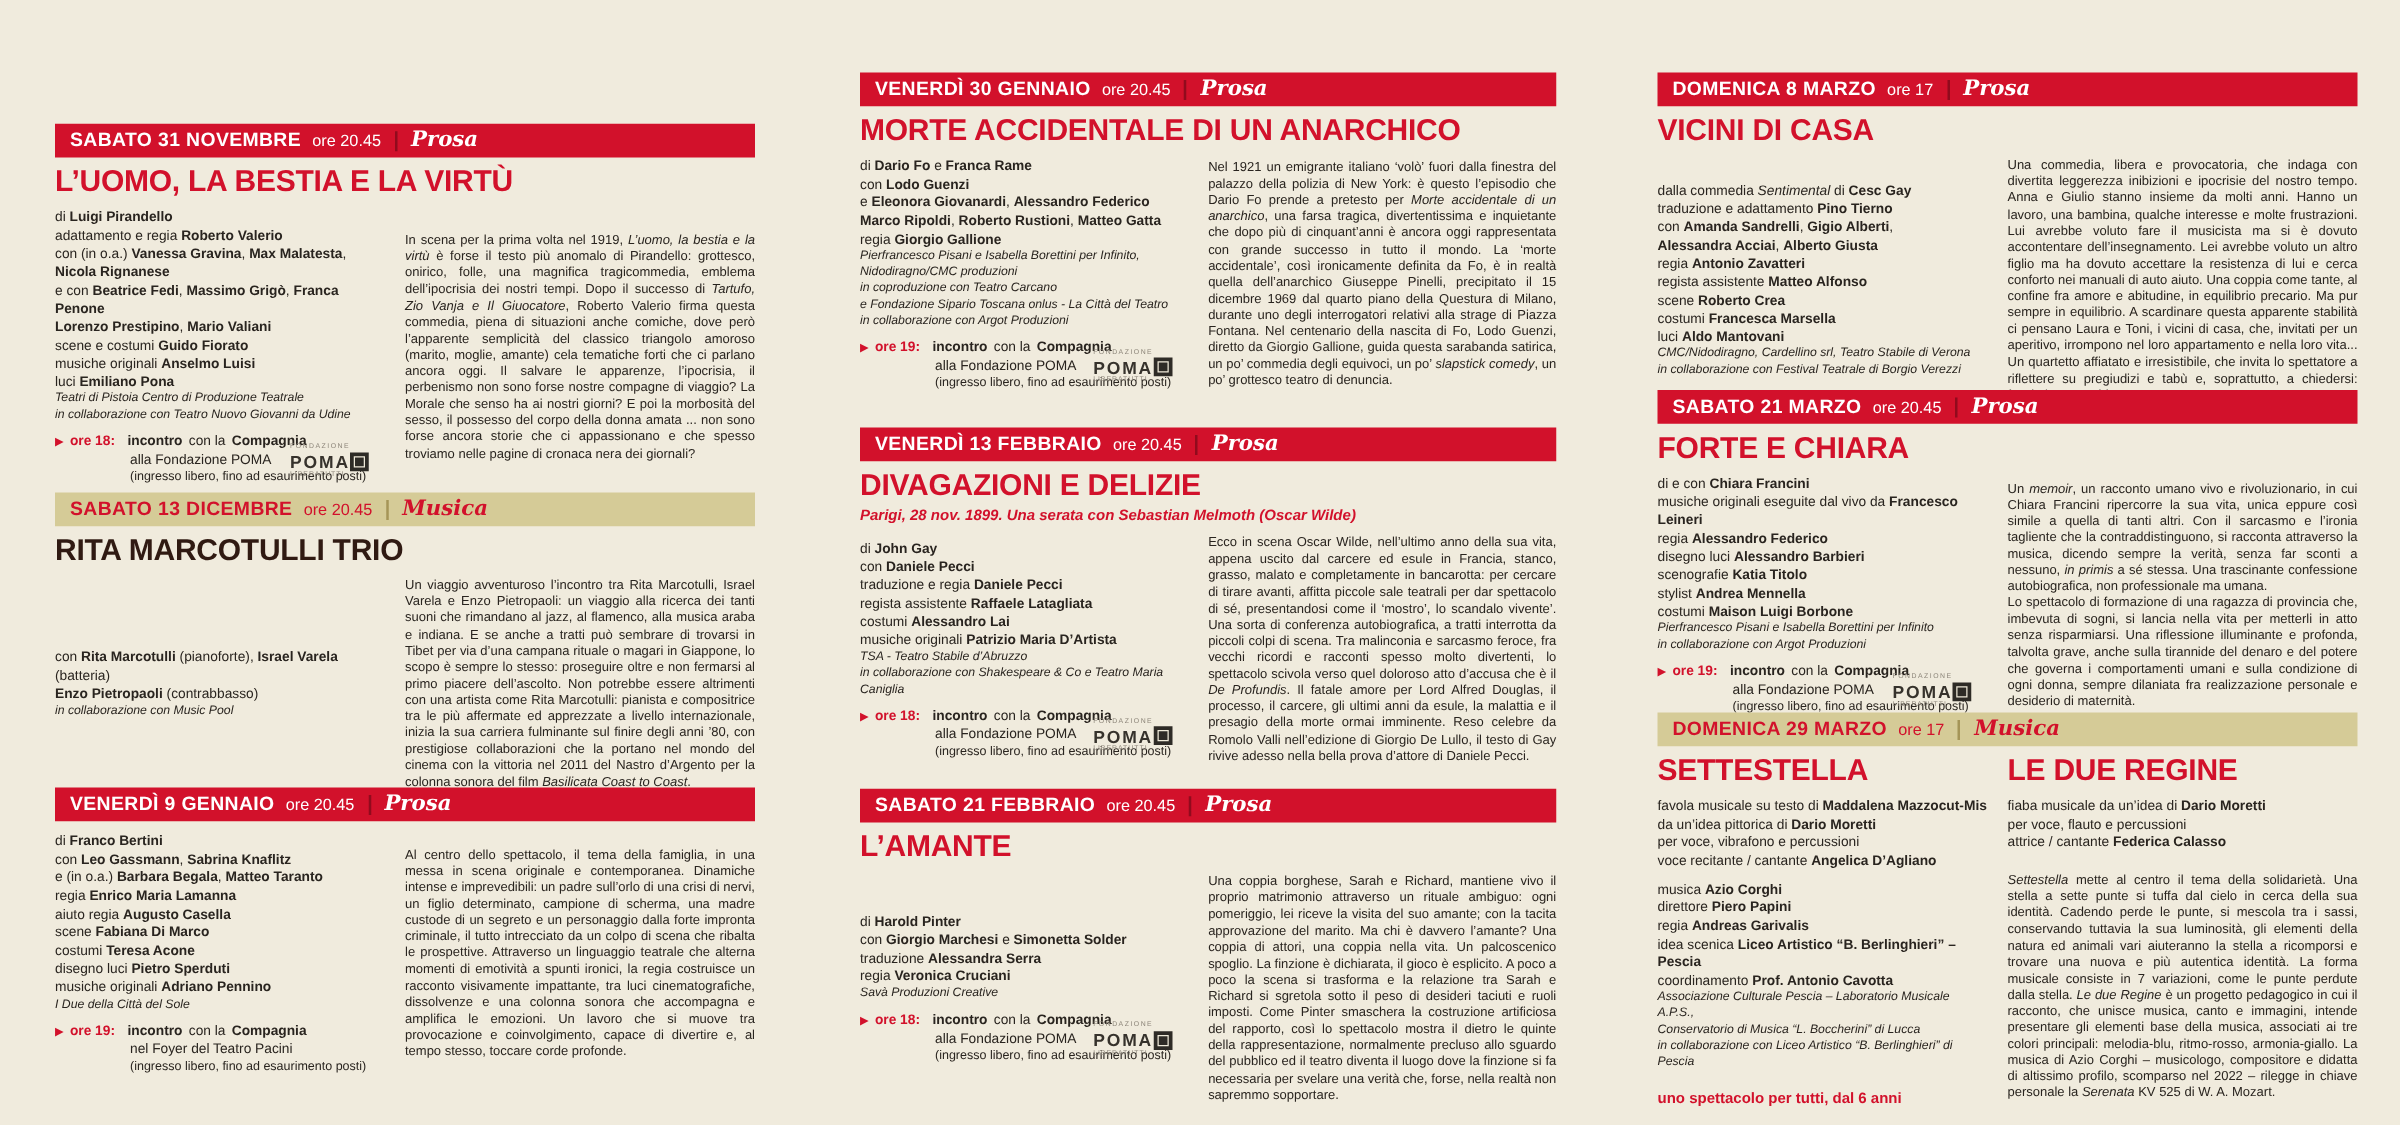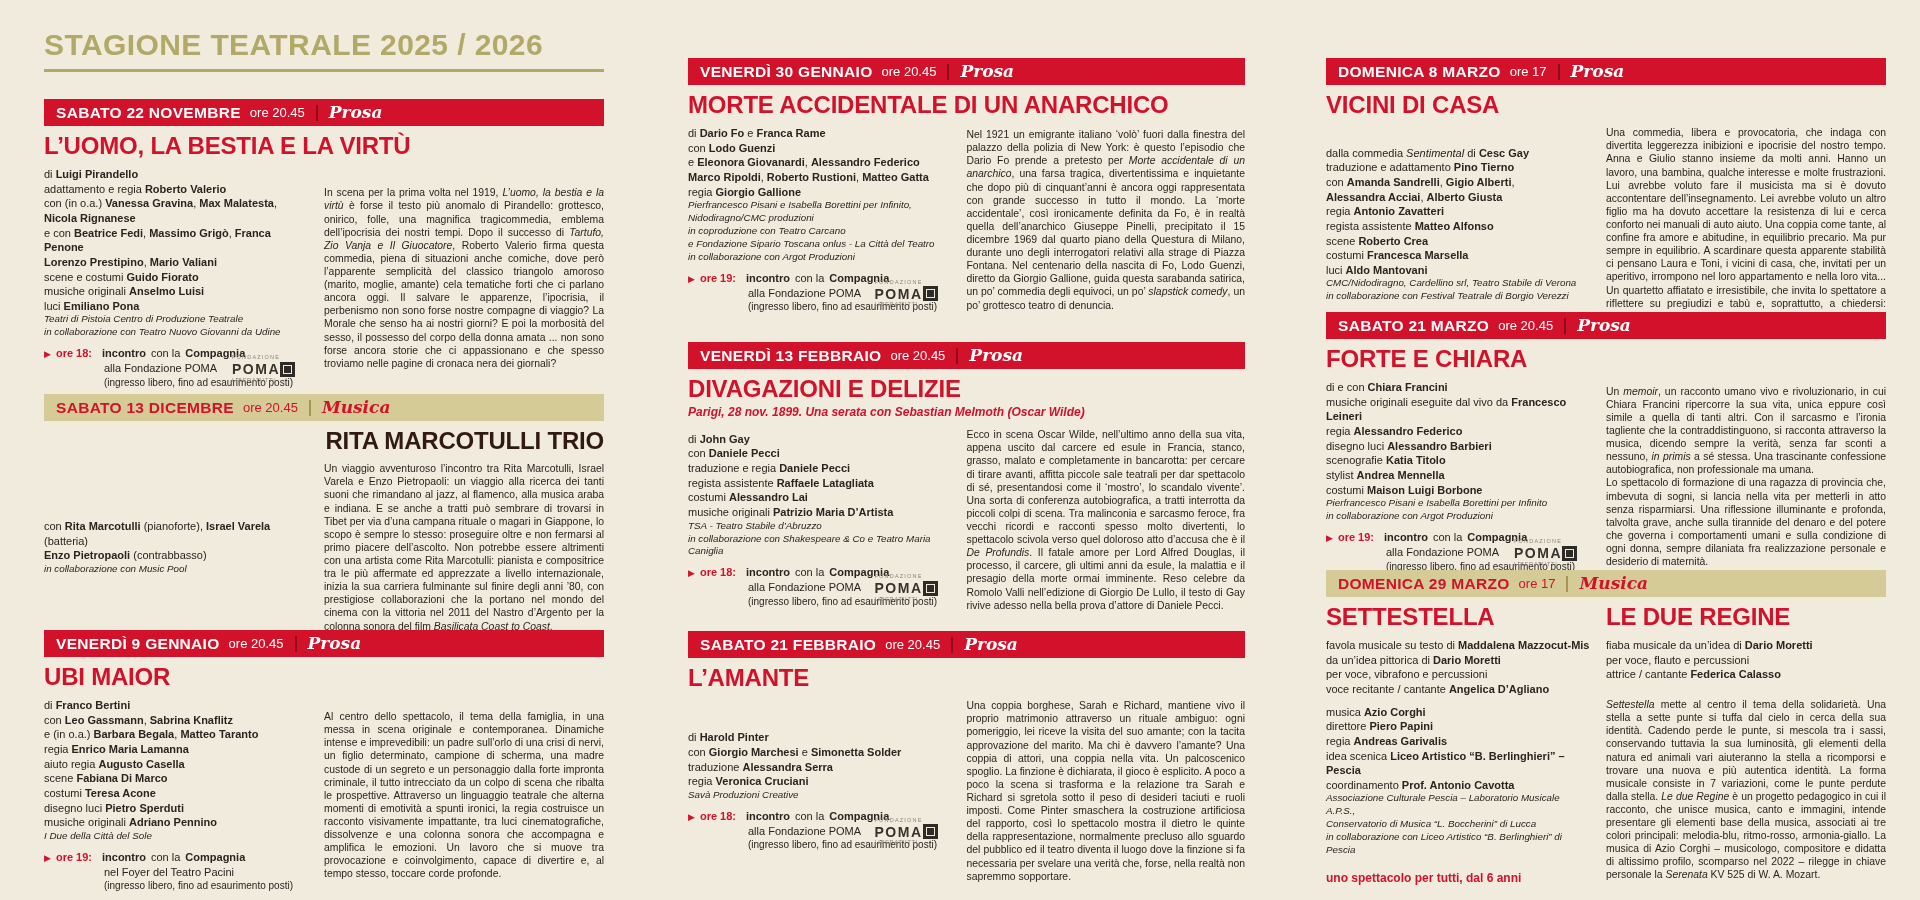--- a/index.html
+++ b/index.html
@@ -19,21 +19,21 @@
   section.show{position:absolute;left:0;width:100%;}
   .banner{display:flex;align-items:center;height:27px;padding:0 12px;gap:7px;}
   .banner.prosa{background:var(--red);color:#fff;}
   .banner.musica{background:var(--khaki);color:var(--red);}
   .bdate{font-weight:700;font-size:15.5px;letter-spacing:.3px;white-space:nowrap;}
   .btime{font-size:13px;margin-left:2px;white-space:nowrap;}
   .bsep{width:2px;height:16px;background:rgba(80,5,15,.5);margin:0 4px;flex:0 0 auto;}
   .banner.musica .bsep{background:rgba(125,105,35,.55);}
   .bgenre{font-family:"DejaVu Serif",serif;font-style:italic;font-weight:700;font-size:17px;padding-bottom:2px;}
   .title{font-size:24px;font-weight:700;color:var(--red);margin:7px 0 0;letter-spacing:-.2px;line-height:1.05;white-space:nowrap;}
-  .title.dark{color:var(--dark-title);text-align:right;}
+  .title.dark{color:var(--dark-title);}
   .subtitle{color:var(--red);font-weight:700;font-style:italic;font-size:12px;margin-top:4px;}
   .sbody{display:flex;margin-top:9px;align-items:center;}
   .credits{width:50%;padding-right:12px;font-size:11px;line-height:1.33;position:relative;box-sizing:border-box;}
   .cline{margin:0;}
   .credits .note{font-size:9.8px;font-style:italic;line-height:1.32;}
   .gap{height:8px;}
   .s-b{font-weight:700;}
   .s-i{font-style:italic;}
   .s-r{color:var(--red);font-weight:700;}
   .desc{width:50%;font-size:10.4px;line-height:1.26;text-align:justify;color:var(--ink);box-sizing:border-box;}
@@ -54,29 +54,25 @@
   .half{width:50%;box-sizing:border-box;}
   .half.left{padding-right:16px;}
   .half .title{margin:0 0 9px;}
   .half .credits{width:100%;padding-right:0;}
   .half-desc{width:100%;margin-top:16px;}
 </style>
 </head>
 <body>
 
 <div class="page">
-  <div class="header">
-    <h1>STAGIONE TEATRALE 2025 / 2026</h1>
-    <div class="rule"></div>
-  </div>
 
   <div class="col" id="col1">
     <section class="show" style="top:83px">
         <div class="banner prosa">
-          <span class="bdate">SABATO 22 NOVEMBRE</span>
+          <span class="bdate">SABATO 31 NOVEMBRE</span>
           <span class="btime">ore 20.45</span>
           <span class="bsep"></span>
           <span class="bgenre">Prosa</span>
         </div>
         <h2 class="title">L’UOMO, LA BESTIA E LA VIRTÙ</h2>
         <div class="sbody">
           <div class="credits">
             <div class="cline"><span>di </span><span class="s-b">Luigi Pirandello</span></div>
             <div class="cline"><span>adattamento e regia </span><span class="s-b">Roberto Valerio</span></div>
             <div class="cline"><span>con (in o.a.) </span><span class="s-b">Vanessa Gravina</span><span>, </span><span class="s-b">Max Malatesta</span><span>,</span></div>
@@ -133,21 +129,20 @@
           <div class="desc"><span>Un viaggio avventuroso l’incontro tra Rita Marcotulli, Israel Varela e Enzo Pietropaoli: un viaggio alla ricerca dei tanti suoni che rimandano al jazz, al flamenco, alla musica araba e indiana. E se anche a tratti può sembrare di trovarsi in Tibet per via d’una campana rituale o magari in Giappone, lo scopo è sempre lo stesso: proseguire oltre e non fermarsi al primo piacere dell’ascolto. Non potrebbe essere altrimenti con una artista come Rita Marcotulli: pianista e compositrice tra le più affermate ed apprezzate a livello internazionale, inizia la sua carriera fulminante sul finire degli anni ’80, con prestigiose collaborazioni che la portano nel mondo del cinema con la vittoria nel 2011 del Nastro d’Argento per la colonna sonora del film </span><span class="s-i">Basilicata Coast to Coast</span><span>.</span></div>
         </div>
       </section>
     <section class="show" style="top:614px">
         <div class="banner prosa">
           <span class="bdate">VENERDÌ 9 GENNAIO</span>
           <span class="btime">ore 20.45</span>
           <span class="bsep"></span>
           <span class="bgenre">Prosa</span>
         </div>
-        <h2 class="title">UBI MAIOR</h2>
         <div class="sbody">
           <div class="credits">
             <div class="cline"><span>di </span><span class="s-b">Franco Bertini</span></div>
             <div class="cline"><span>con </span><span class="s-b">Leo Gassmann</span><span>, </span><span class="s-b">Sabrina Knaflitz</span></div>
             <div class="cline"><span>e (in o.a.) </span><span class="s-b">Barbara Begala</span><span>, </span><span class="s-b">Matteo Taranto</span></div>
             <div class="cline"><span>regia </span><span class="s-b">Enrico Maria Lamanna</span></div>
             <div class="cline"><span>aiuto regia </span><span class="s-b">Augusto Casella</span></div>
             <div class="cline"><span>scene </span><span class="s-b">Fabiana Di Marco</span></div>
             <div class="cline"><span>costumi </span><span class="s-b">Teresa Acone</span></div>
             <div class="cline"><span>disegno luci </span><span class="s-b">Pietro Sperduti</span></div>

